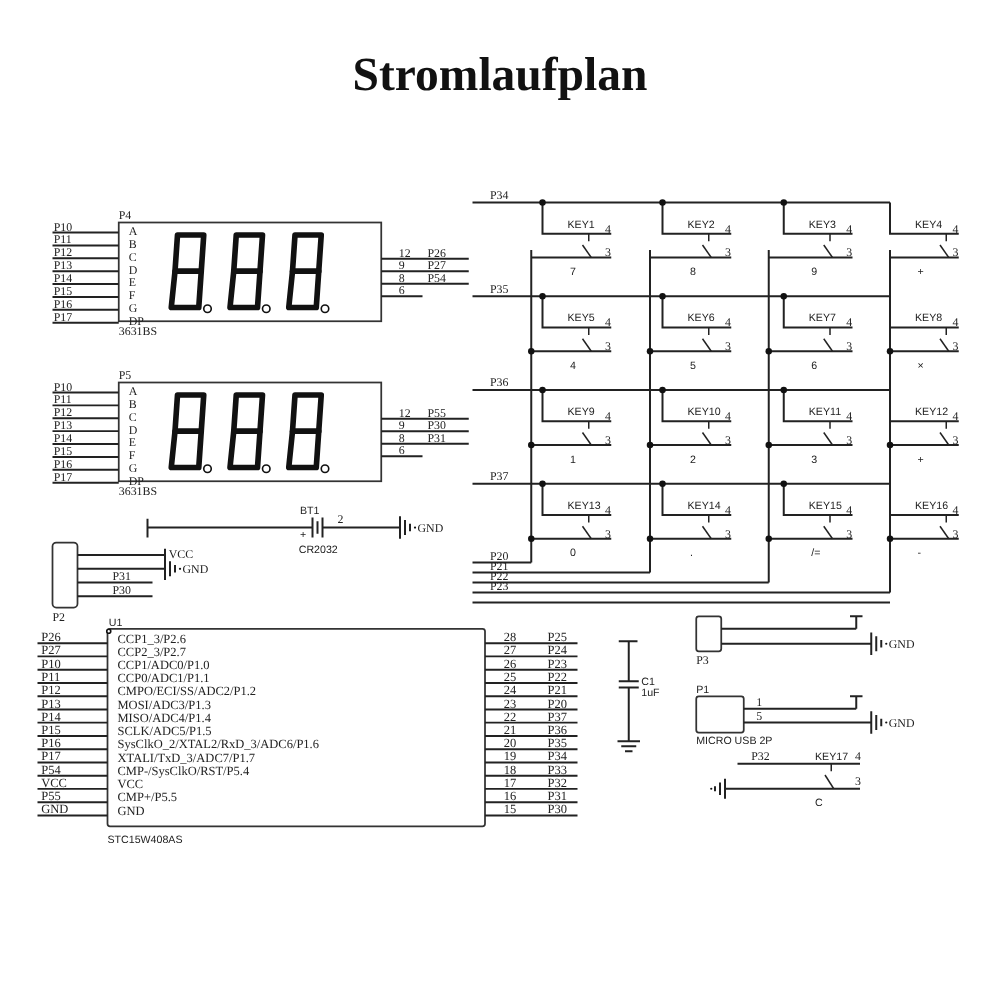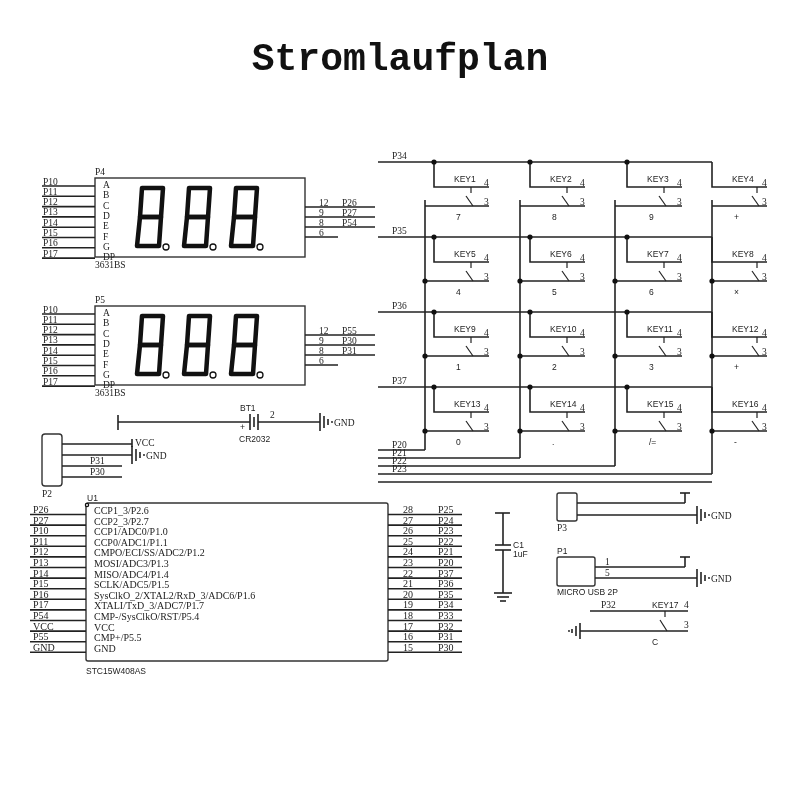--- a/index.html
+++ b/index.html
@@ -1,18 +1,18 @@
 <!DOCTYPE html>
 <html><head>
 <meta charset="utf-8">
 <style>
   html,body{margin:0;padding:0;background:#ffffff;}
   body{width:800px;height:800px;overflow:hidden;position:relative;}
   #title{position:absolute;left:0;top:38px;width:800px;text-align:center;
-    font-family:Liberation Mono, monospace;font-size:38px;font-weight:bold;color:#111;letter-spacing:0px;}
+    font-family:Liberation Serif, serif;font-size:38px;font-weight:bold;color:#111;letter-spacing:0px;}
   svg{position:absolute;left:0;top:0;}
   .w{stroke:#222;stroke-width:1.6;fill:none;}
   .wt{stroke:#222;stroke-width:1.2;fill:none;}
   .box{stroke:#333;stroke-width:1.4;fill:#fff;}
   .seg{stroke:#111;stroke-width:4.5;fill:none;stroke-linejoin:round;stroke-linecap:round;}
   .dot{fill:#111;}
   .dp{stroke:#111;stroke-width:1.3;fill:#fff;}
   .serif{font-family:"Liberation Serif",serif;font-size:9.5px;fill:#222;}
   .sans{font-family:"Liberation Sans",sans-serif;font-size:8.5px;fill:#222;}
   .ic{font-family:"Liberation Serif",serif;font-size:10px;fill:#222;}

